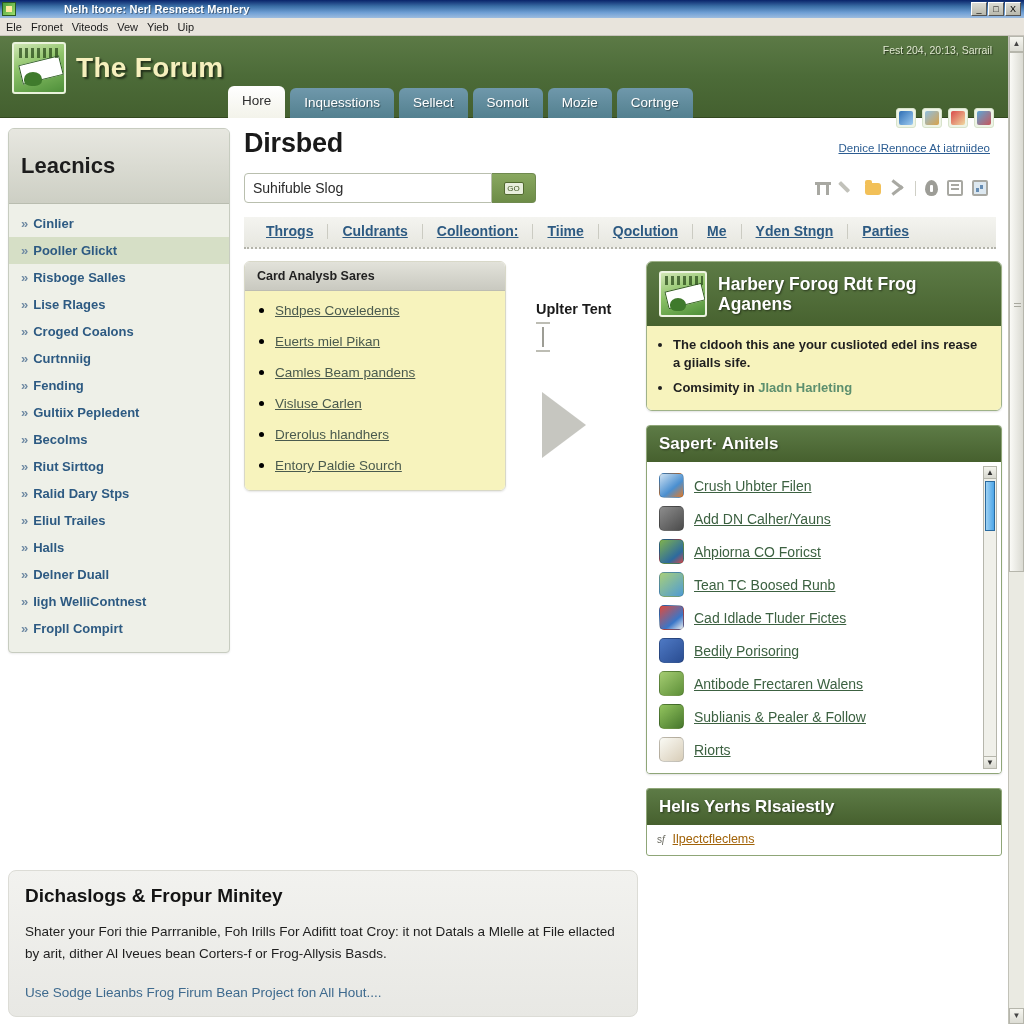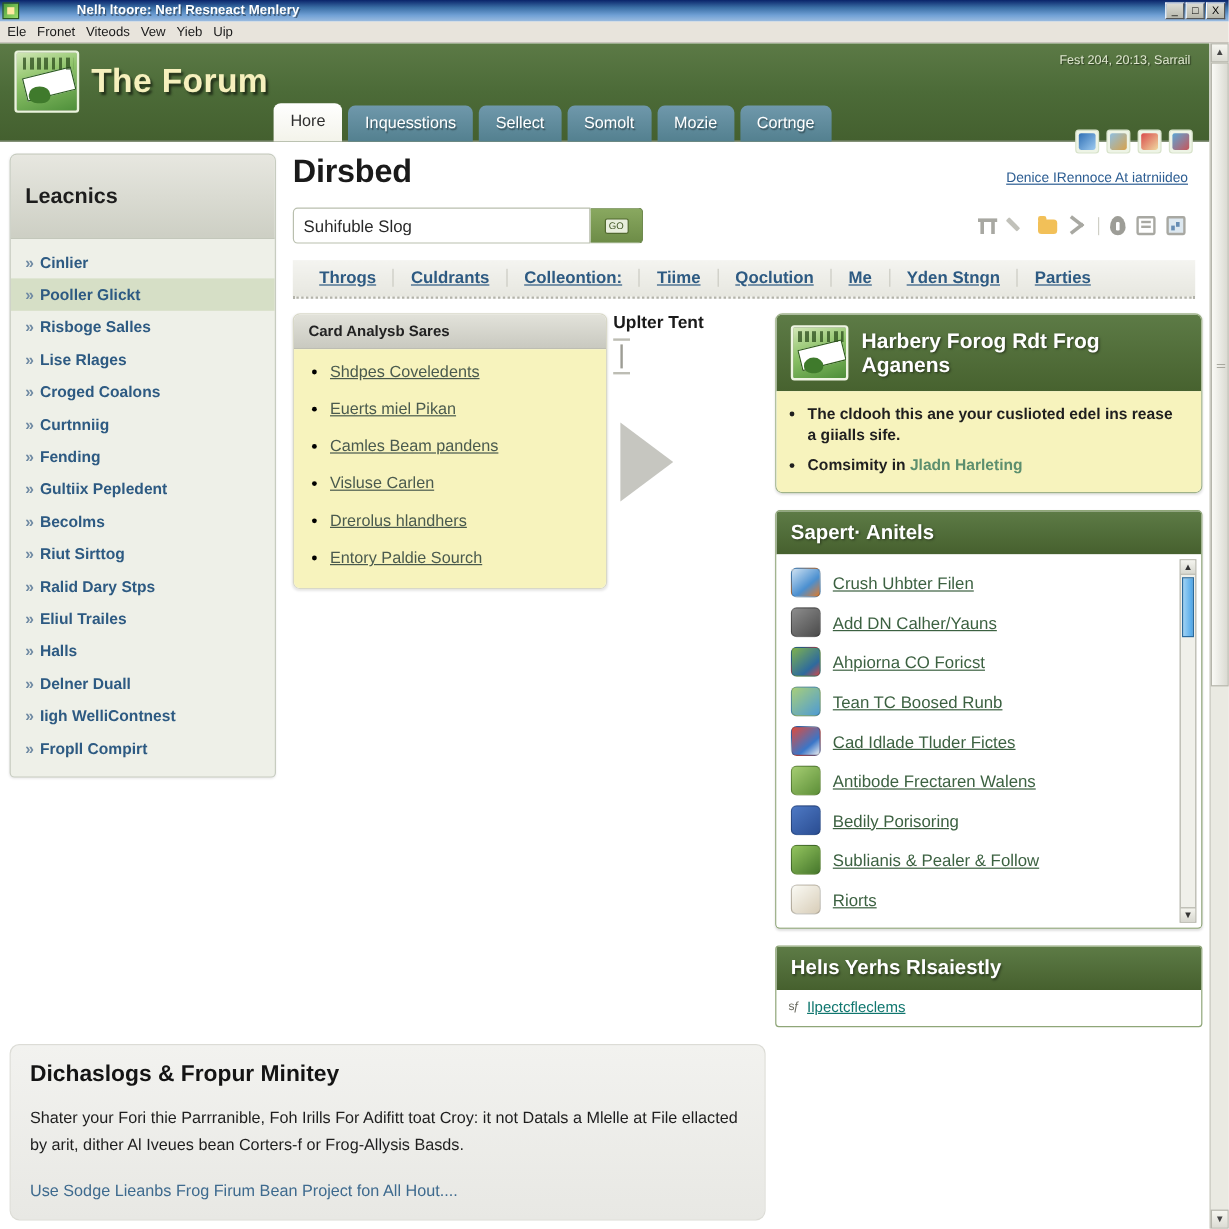--- a/index.html
+++ b/index.html
@@ -167,21 +167,21 @@
     border: 1px solid #c7ccc0;
     border-radius: 6px 6px 4px 4px;
     background: #eef0e8;
     overflow: hidden;
     box-shadow: 0 1px 2px rgba(0,0,0,.08);
   }
   .sidebar-head {
     background: linear-gradient(180deg,#e7e7e0 0%, #cdcfc4 100%);
     border-bottom: 1px solid #b9bdb0;
     padding: 24px 12px;
-    font-size: 18px; font-weight: bold; color: #1d1d1d;
+    font-size: 22px; font-weight: bold; color: #1d1d1d;
   }
   .sidebar ul { list-style: none; margin: 6px 0 10px; padding: 0; }
   .sidebar li {
     padding: 6px 10px 6px 12px;
     font-size: 13px; font-weight: bold;
     color: #2d5a82;
   }
   .sidebar li.sel { background: #d6dfc6; }
   .sidebar li .chev { color: #6f8aa3; margin-right: 5px; font-weight: bold; }
 
@@ -274,21 +274,21 @@
     background: #f7f3bd;
     padding: 10px 10px 14px 14px;
   }
   .card-box-body ul { list-style: disc; margin: 0; padding-left: 16px; }
   .card-box-body li { margin: 0 0 13px; }
   .card-box-body li:last-child { margin-bottom: 2px; }
   .card-box-body a {
     font-size: 13.5px; color: #4a5a4e; text-decoration: underline;
   }
 
-  .mid-col { flex: 0 0 140px; padding-left: 5px; }
+  .mid-col { flex: 0 0 140px; padding-left: 30px; margin-top: 40px; }
   .mid-title { font-size: 14.5px; font-weight: bold; color: #1a1a1a; }
   .mid-field {
     margin-top: 5px; width: 14px;
   }
   .mid-field .bar { height: 2px; background:#bdbdb4; width: 14px; }
   .mid-field .stem { width: 2px; height: 20px; background:#9d9d95; margin: 3px 0 3px 6px; }
   .mid-arrow {
     margin-top: 40px; margin-left: 6px;
     width: 0; height: 0;
     border-top: 33px solid transparent;
@@ -368,21 +368,21 @@
     position:absolute; left:1px; top:14px; width:10px; height:50px;
     background: linear-gradient(90deg,#9fd2f4,#4ea6e8);
     border:1px solid #2a6a9e;
   }
 
   .mini-widget { margin-top: 14px; border:1px solid #8fa678; border-radius:3px; overflow:hidden; background:#fff; }
   .mini-body { padding: 7px 10px 9px; display:flex; align-items:center; gap:7px; }
   .mini-body .rss {
     font-size: 10px; color:#6a6a60; letter-spacing:-1px;
   }
-  .mini-body a { font-size:12.5px; color:#0f766e; text-decoration: underline; }
+  .mini-body a { font-size:12.5px; color:#a16207; text-decoration: underline; }
 
   
   .lower { padding: 0 12px 0 8px; margin-top: 14px; }
   .panel {
     background: linear-gradient(180deg,#f2f2ef 0%, #e8e8e4 100%);
     border: 1px solid #dcdcd6;
     border-radius: 8px;
     padding: 14px 16px 16px;
     margin-bottom: 12px;
     width: 630px;
@@ -598,26 +598,26 @@
                     </li>
                 <li>
                       <span class="li-ico" style="background:linear-gradient(140deg,#a8cf7a,#4e9bd4)"></span>
                       <a href="#">Tean TC Boosed Runb</a>
                     </li>
                 <li>
                       <span class="li-ico" style="background:linear-gradient(140deg,#e04b3c,#3a76c8 65%,#f0f0f0)"></span>
                       <a href="#">Cad Idlade Tluder Fictes</a>
                     </li>
                 <li>
+                      <span class="li-ico" style="background:linear-gradient(140deg,#4e79c4,#2a4d92)"></span>
+                      <a href="#">Bedily Porisoring</a>
+                    </li>
+                <li>
                       <span class="li-ico" style="background:linear-gradient(140deg,#a5cd72,#5d8f38)"></span>
                       <a href="#">Antibode Frectaren Walens</a>
-                    </li>
-                <li>
-                      <span class="li-ico" style="background:linear-gradient(140deg,#4e79c4,#2a4d92)"></span>
-                      <a href="#">Bedily Porisoring</a>
                     </li>
                 <li>
                       <span class="li-ico" style="background:linear-gradient(140deg,#93c45e,#46772c)"></span>
                       <a href="#">Sublianis &amp; Pealer &amp; Follow</a>
                     </li>
                 <li>
                       <span class="li-ico" style="background:linear-gradient(140deg,#fafaf4,#d8cdb8)"></span>
                       <a href="#">Riorts</a>
                     </li>
               </ul>

